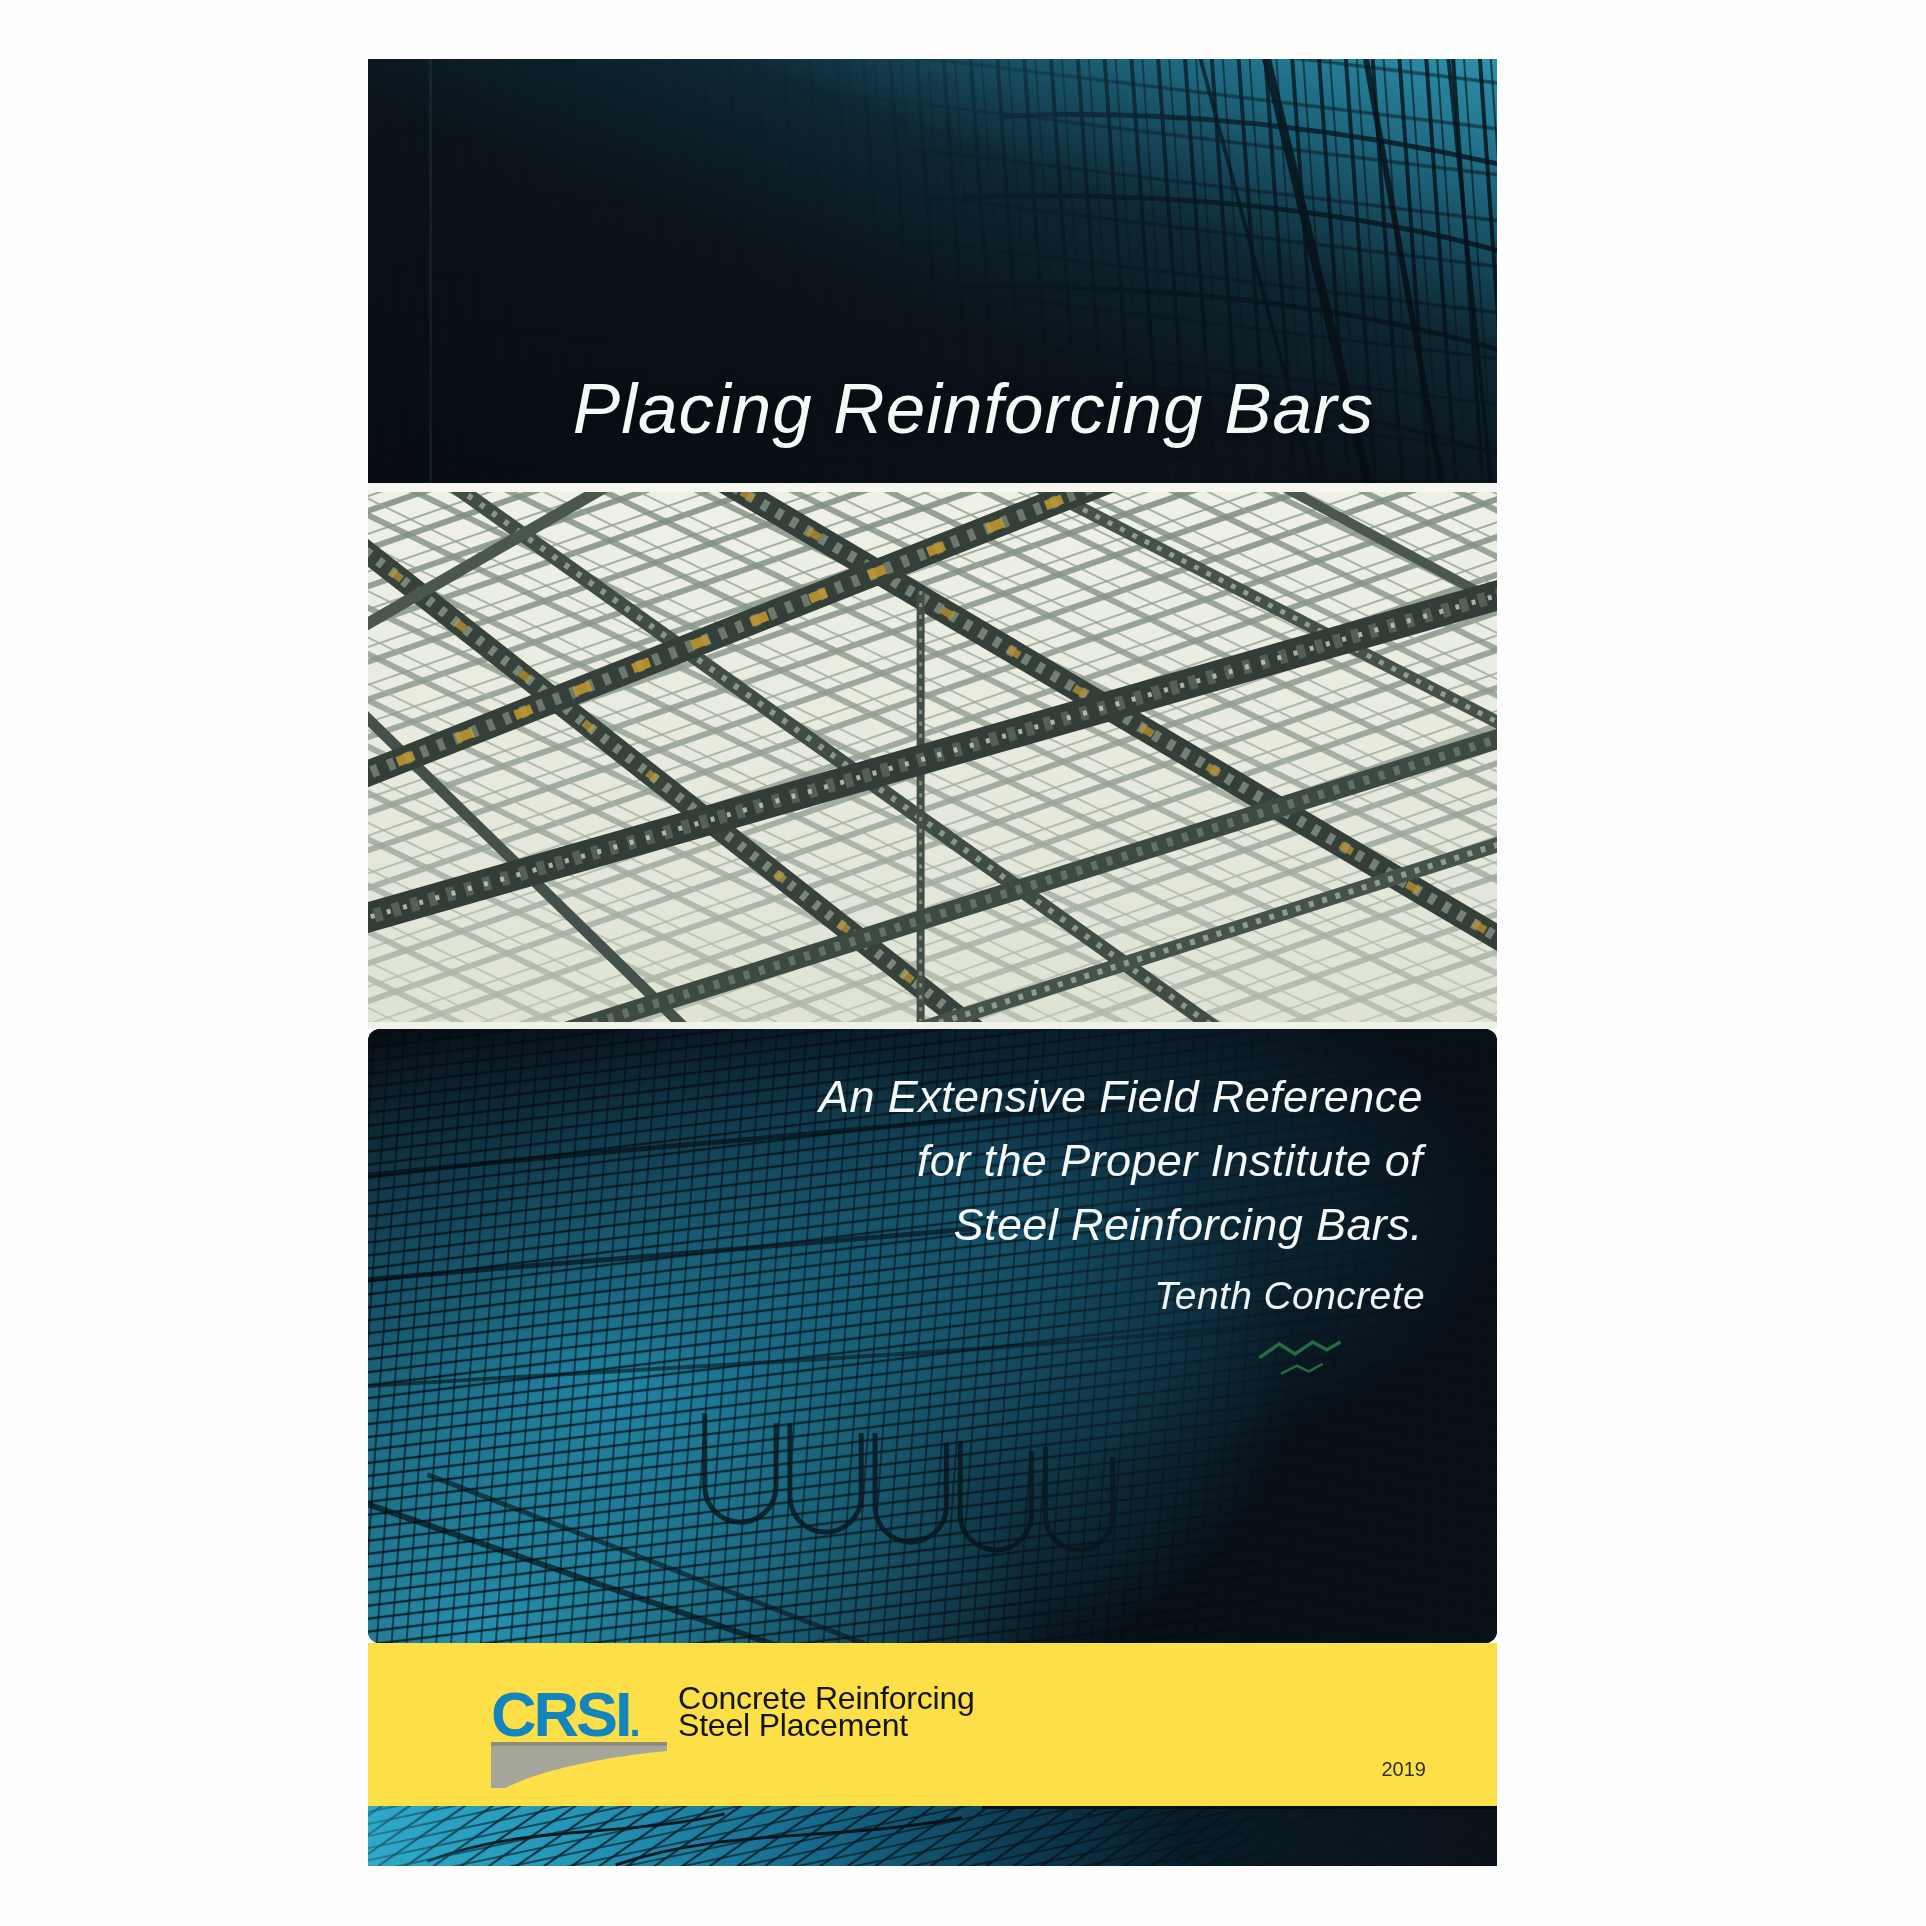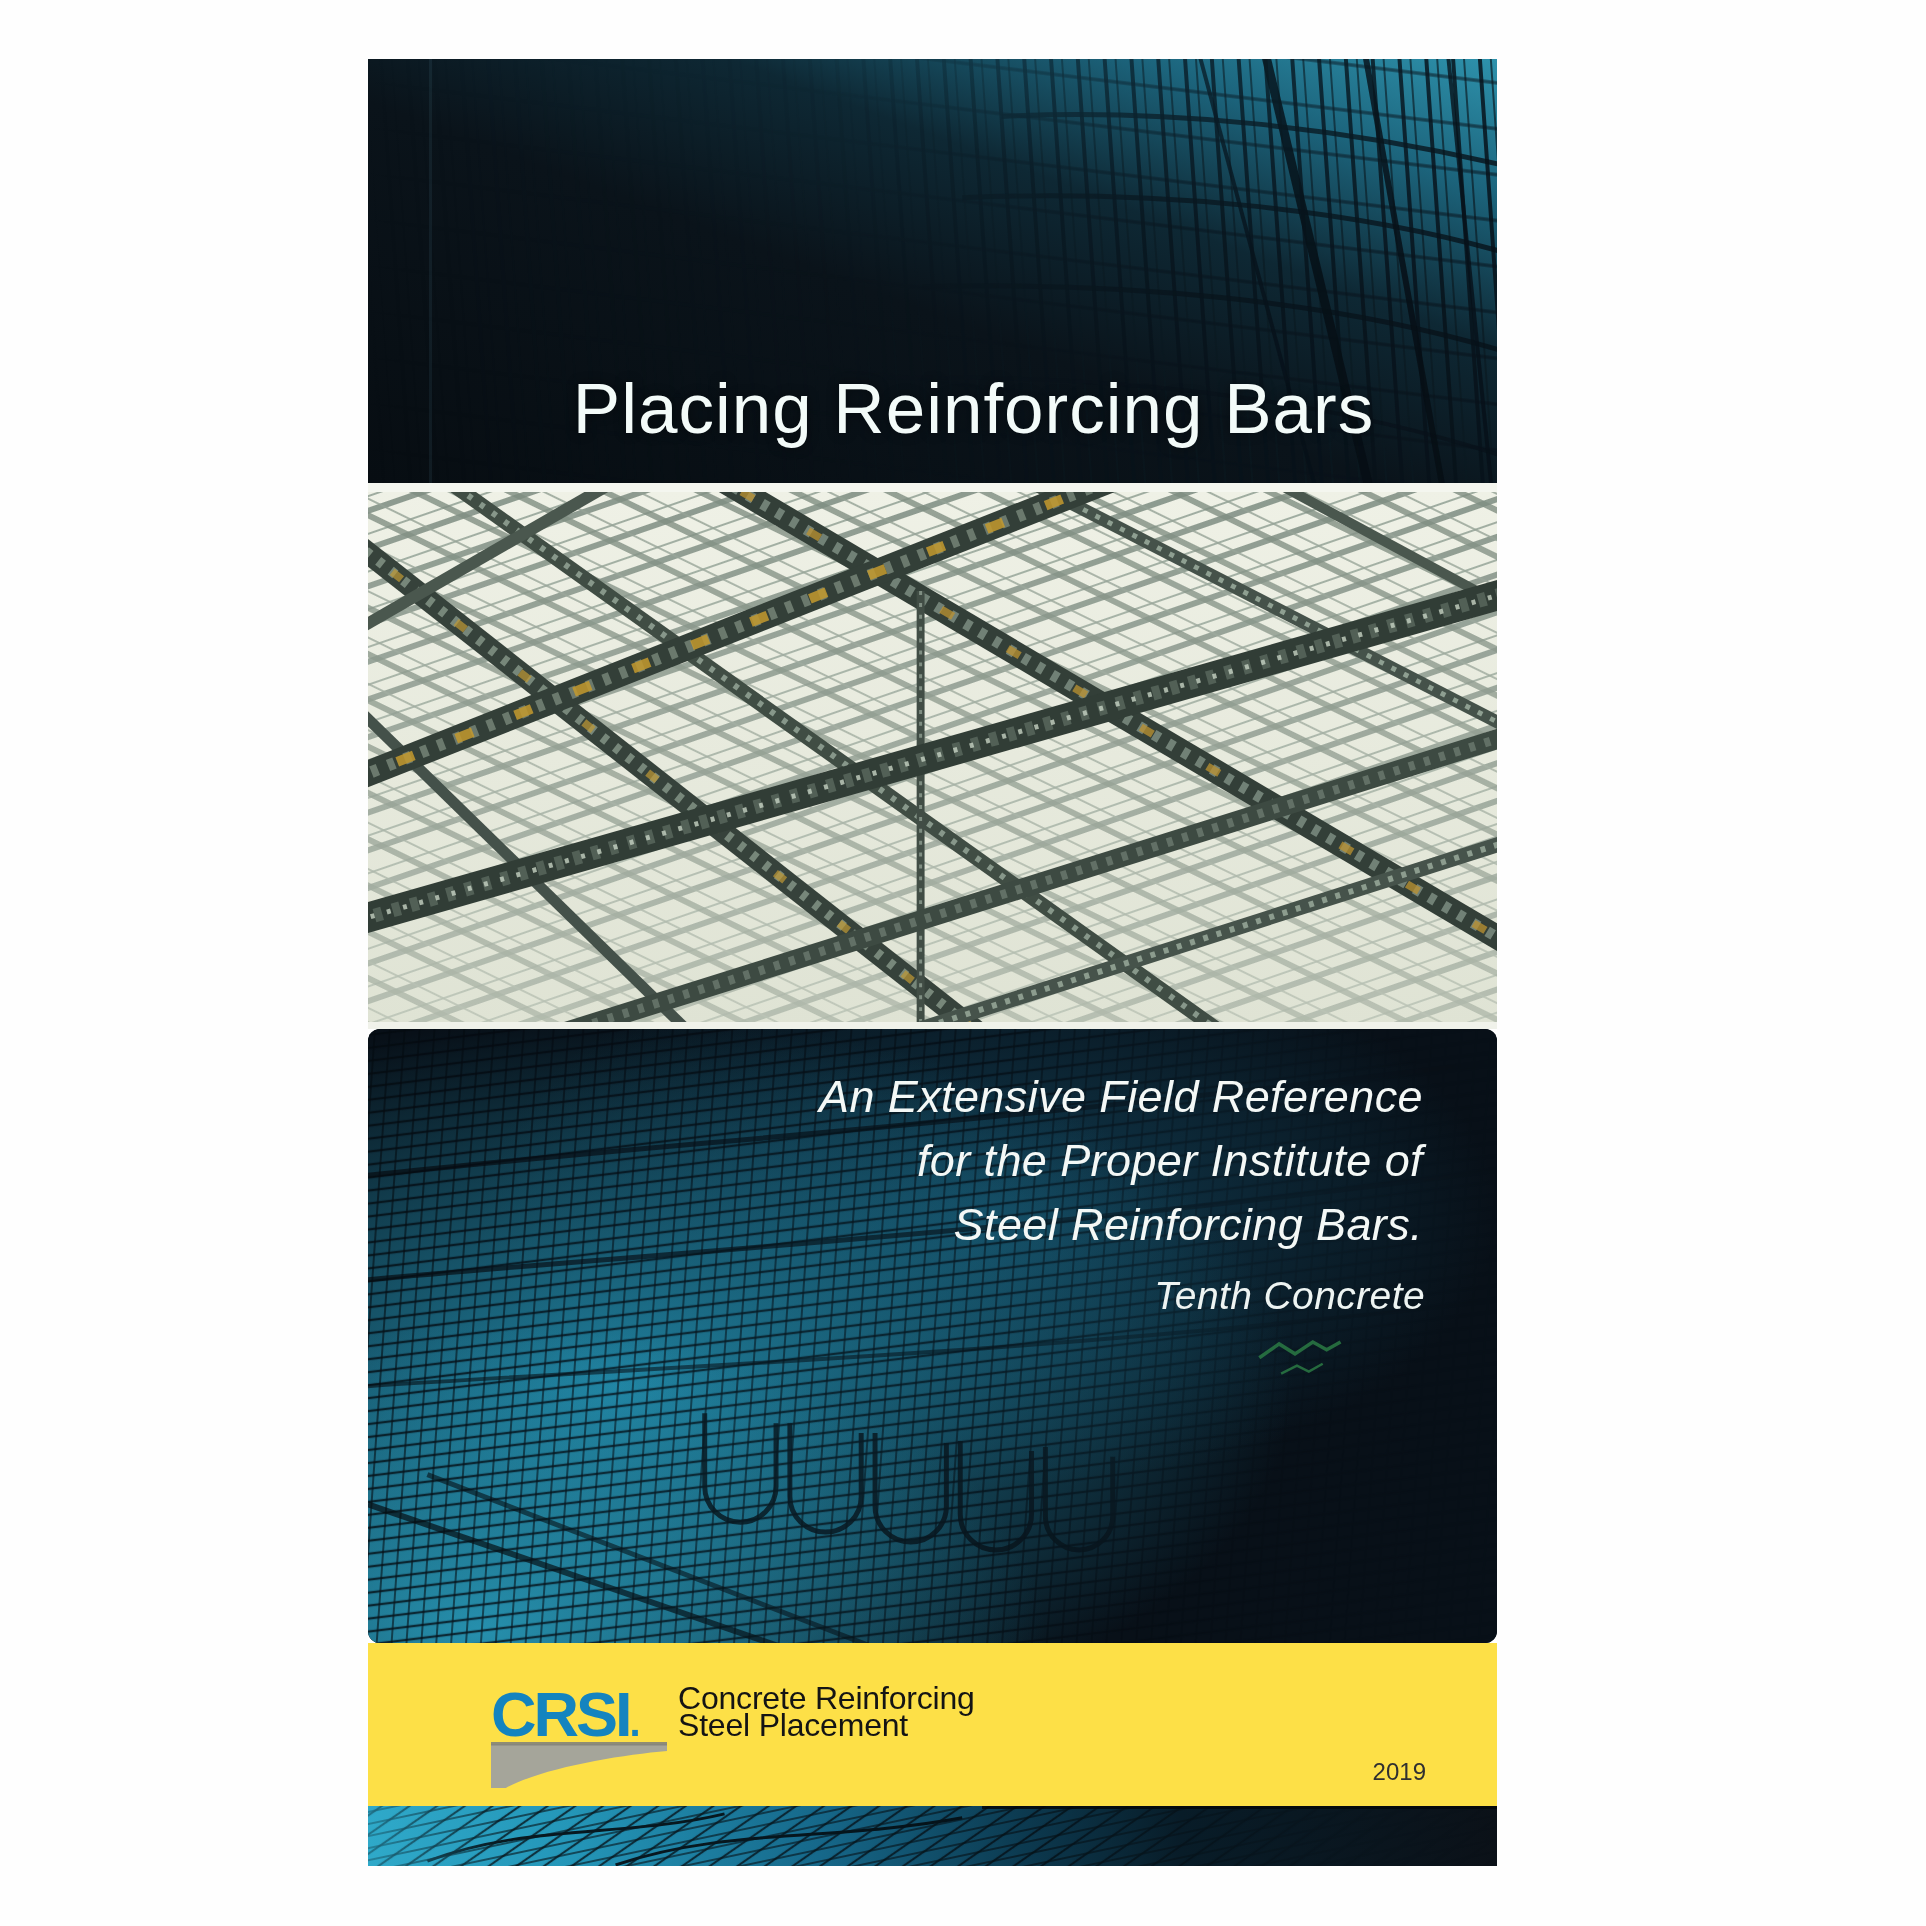--- a/index.html
+++ b/index.html
@@ -6,21 +6,21 @@
   .page{position:relative;width:1927px;height:1927px;background:#fefefe;overflow:hidden;
         font-family:"Liberation Sans", sans-serif;}
   .cover{position:absolute;left:368px;top:59px;width:1129px;height:1808px;background:#fff;}
   .cover section{position:absolute;left:0;width:1129px;overflow:hidden;}
   .cover svg.fill{display:block;width:100%;height:100%;}
 
   
   .top-section{top:0;height:424px;background:#0a131a;}
   .book-title{position:absolute;left:0;right:0;top:309px;margin:0;padding-left:82px;
       text-align:center;font-size:71px;font-weight:400;letter-spacing:1px;
-      color:#f3fbf9;text-shadow:0 0 12px rgba(0,0,0,.45);white-space:nowrap;}
+      color:#f3fbf9;text-shadow:0 0 12px rgba(0,0,0,.45);white-space:nowrap;font-style:italic;}
 
   
   .sep1{position:absolute;left:0;top:424px;width:1129px;height:9px;background:#f4f6ef;}
   .sep2{position:absolute;left:0;top:963px;width:1129px;height:7px;background:#f0f2ea;}
 
   
   .photo-section{top:433px;height:531px;background:#e8ebdf;}
 
   
   .lower-section{top:970px;height:614px;background:#081018;border-radius:12px;}
@@ -31,21 +31,21 @@
       color:#eef4f2;letter-spacing:0.4px;white-space:nowrap;}
 
   
   .white-band{top:1584px;height:196px;background:#fde047;}
   .crsi-abbr{position:absolute;left:123px;top:40px;font-size:63px;line-height:63px;
       font-weight:bold;letter-spacing:-3px;color:#1484bf;white-space:nowrap;}
   .crsi-abbr .dot{font-size:40px;letter-spacing:0;}
   .swoosh{position:absolute;left:123px;top:99px;width:176px;height:48px;}
   .org-name{position:absolute;left:310px;top:42px;font-size:32px;line-height:27px;
       color:#141414;letter-spacing:-0.2px;font-weight:normal;white-space:nowrap;}
-  .year{position:absolute;right:71px;top:115px;font-size:24px;color:#303030;}
+  .year{position:absolute;right:71px;top:115px;font-size:20px;color:#303030;}
 
   
   .strip{top:1747px;height:60px;background:#0b1118;}
 
   
   .crease{position:absolute;left:61px;top:0;width:3px;height:1584px;
       background:rgba(130,205,225,.08);pointer-events:none;}
 </style>
 </head>
 <body>

